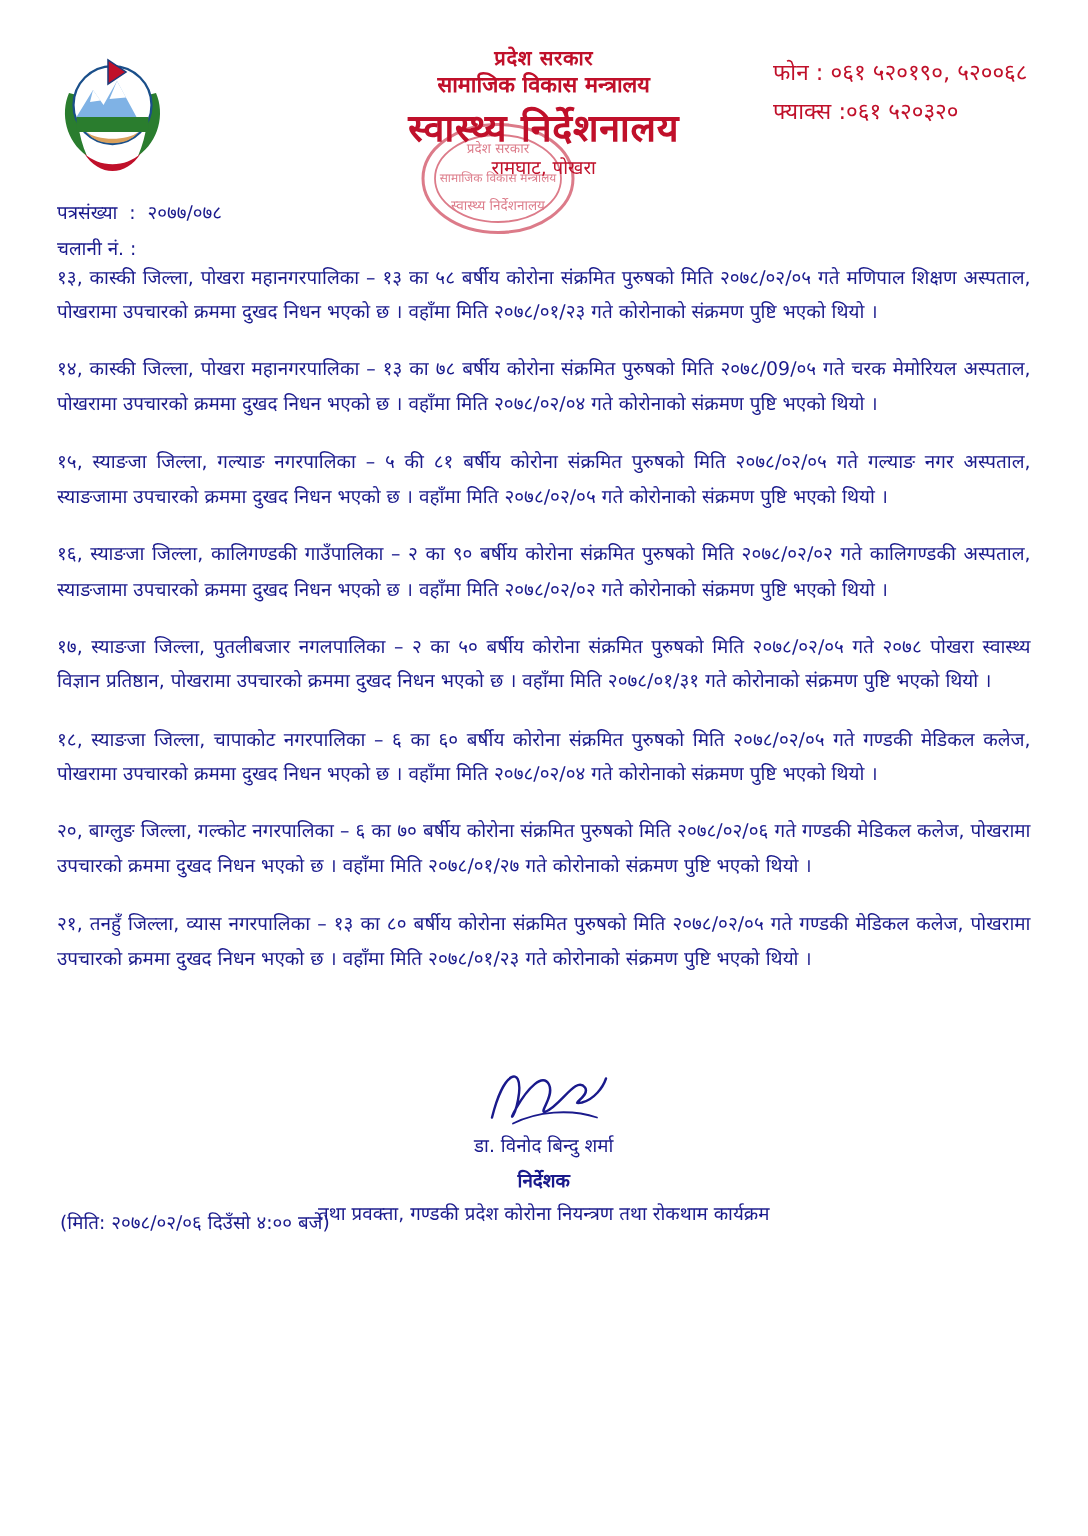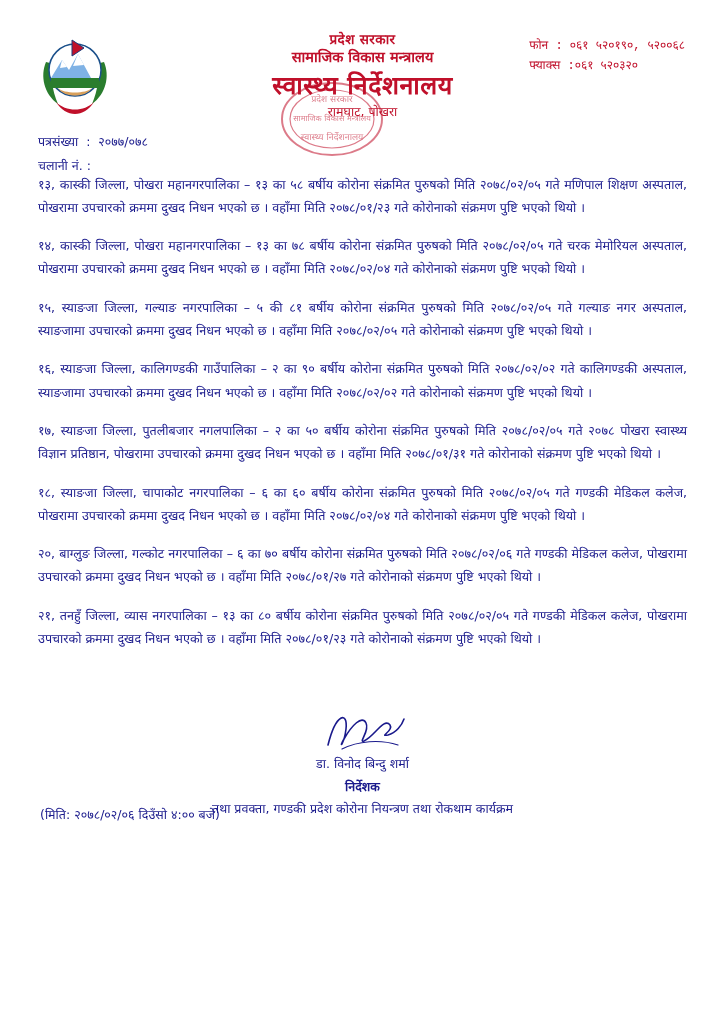--- a/index.html
+++ b/index.html
@@ -71,24 +71,23 @@
     font-size: 12.5px;
     line-height: 1.3;
     margin-top: 1px;
   }
 
   .contact {
     position: absolute;
     right: 40px;
     top: 36px;
     color: #c0102a;
-    font-size: 12px;
+    font-size: 15px;
     line-height: 1.7;
     text-align: left;
-    font-family: Liberation Mono, monospace;
   }
 
   
   .seal {
     position: absolute;
     left: 278px;
     top: 80px;
     width: 108px;
     height: 78px;
     opacity: 0.55;
@@ -216,21 +215,21 @@
     </div>
   </div>
 
   <div class="refblock">
     <div>पत्रसंख्या  :  २०७७/०७८</div>
     <div>चलानी नं. :</div>
   </div>
 
   <div class="body">
     <p class="para">१३, कास्की जिल्ला, पोखरा महानगरपालिका – १३ का ५८ बर्षीय कोरोना संक्रमित पुरुषको मिति २०७८/०२/०५ गते मणिपाल शिक्षण अस्पताल, पोखरामा उपचारको क्रममा दुखद निधन भएको छ । वहाँमा मिति २०७८/०१/२३ गते कोरोनाको संक्रमण पुष्टि भएको थियो ।</p>
-    <p class="para">१४, कास्की जिल्ला, पोखरा महानगरपालिका – १३ का ७८ बर्षीय कोरोना संक्रमित पुरुषको मिति २०७८/०२/०५ गते चरक मेमोरियल अस्पताल, पोखरामा उपचारको क्रममा दुखद निधन भएको छ । वहाँमा मिति २०७८/०२/०४ गते कोरोनाको संक्रमण पुष्टि भएको थियो ।</p>
+    <p class="para">१४, कास्की जिल्ला, पोखरा महानगरपालिका – १३ का ७८ बर्षीय कोरोना संक्रमित पुरुषको मिति २०७८/09/०५ गते चरक मेमोरियल अस्पताल, पोखरामा उपचारको क्रममा दुखद निधन भएको छ । वहाँमा मिति २०७८/०२/०४ गते कोरोनाको संक्रमण पुष्टि भएको थियो ।</p>
     <p class="para">१५, स्याङजा जिल्ला, गल्याङ नगरपालिका – ५ की ८१ बर्षीय कोरोना संक्रमित पुरुषको मिति २०७८/०२/०५ गते गल्याङ नगर अस्पताल, स्याङजामा उपचारको क्रममा दुखद निधन भएको छ । वहाँमा मिति २०७८/०२/०५ गते कोरोनाको संक्रमण पुष्टि भएको थियो ।</p>
     <p class="para">१६, स्याङजा जिल्ला, कालिगण्डकी गाउँपालिका – २ का ९० बर्षीय कोरोना संक्रमित पुरुषको मिति २०७८/०२/०२ गते कालिगण्डकी अस्पताल, स्याङजामा उपचारको क्रममा दुखद निधन भएको छ । वहाँमा मिति २०७८/०२/०२ गते कोरोनाको संक्रमण पुष्टि भएको थियो ।</p>
     <p class="para">१७, स्याङजा जिल्ला, पुतलीबजार नगलपालिका – २ का ५० बर्षीय कोरोना संक्रमित पुरुषको मिति २०७८/०२/०५ गते २०७८ पोखरा स्वास्थ्य विज्ञान प्रतिष्ठान, पोखरामा उपचारको क्रममा दुखद निधन भएको छ । वहाँमा मिति २०७८/०१/३१ गते कोरोनाको संक्रमण पुष्टि भएको थियो ।</p>
     <p class="para">१८, स्याङजा जिल्ला, चापाकोट नगरपालिका – ६ का ६० बर्षीय कोरोना संक्रमित पुरुषको मिति २०७८/०२/०५ गते गण्डकी मेडिकल कलेज, पोखरामा उपचारको क्रममा दुखद निधन भएको छ । वहाँमा मिति २०७८/०२/०४ गते कोरोनाको संक्रमण पुष्टि भएको थियो ।</p>
     <p class="para">२०, बाग्लुङ जिल्ला, गल्कोट नगरपालिका – ६ का ७० बर्षीय कोरोना संक्रमित पुरुषको मिति २०७८/०२/०६ गते गण्डकी मेडिकल कलेज, पोखरामा उपचारको क्रममा दुखद निधन भएको छ । वहाँमा मिति २०७८/०१/२७ गते कोरोनाको संक्रमण पुष्टि भएको थियो ।</p>
     <p class="para">२१, तनहुँ जिल्ला, व्यास नगरपालिका – १३ का ८० बर्षीय कोरोना संक्रमित पुरुषको मिति २०७८/०२/०५ गते गण्डकी मेडिकल कलेज, पोखरामा उपचारको क्रममा दुखद निधन भएको छ । वहाँमा मिति २०७८/०१/२३ गते कोरोनाको संक्रमण पुष्टि भएको थियो ।</p>
   </div>
 
   <div class="sign-area">
     <div class="sign-wrap">

